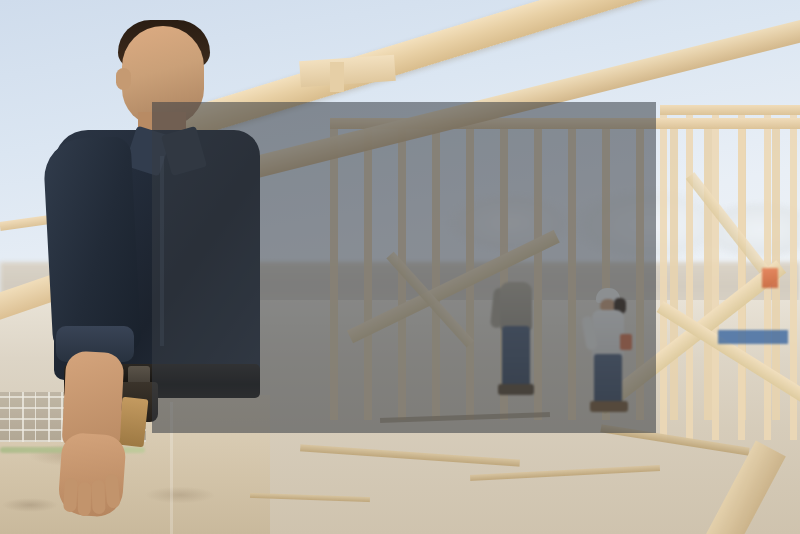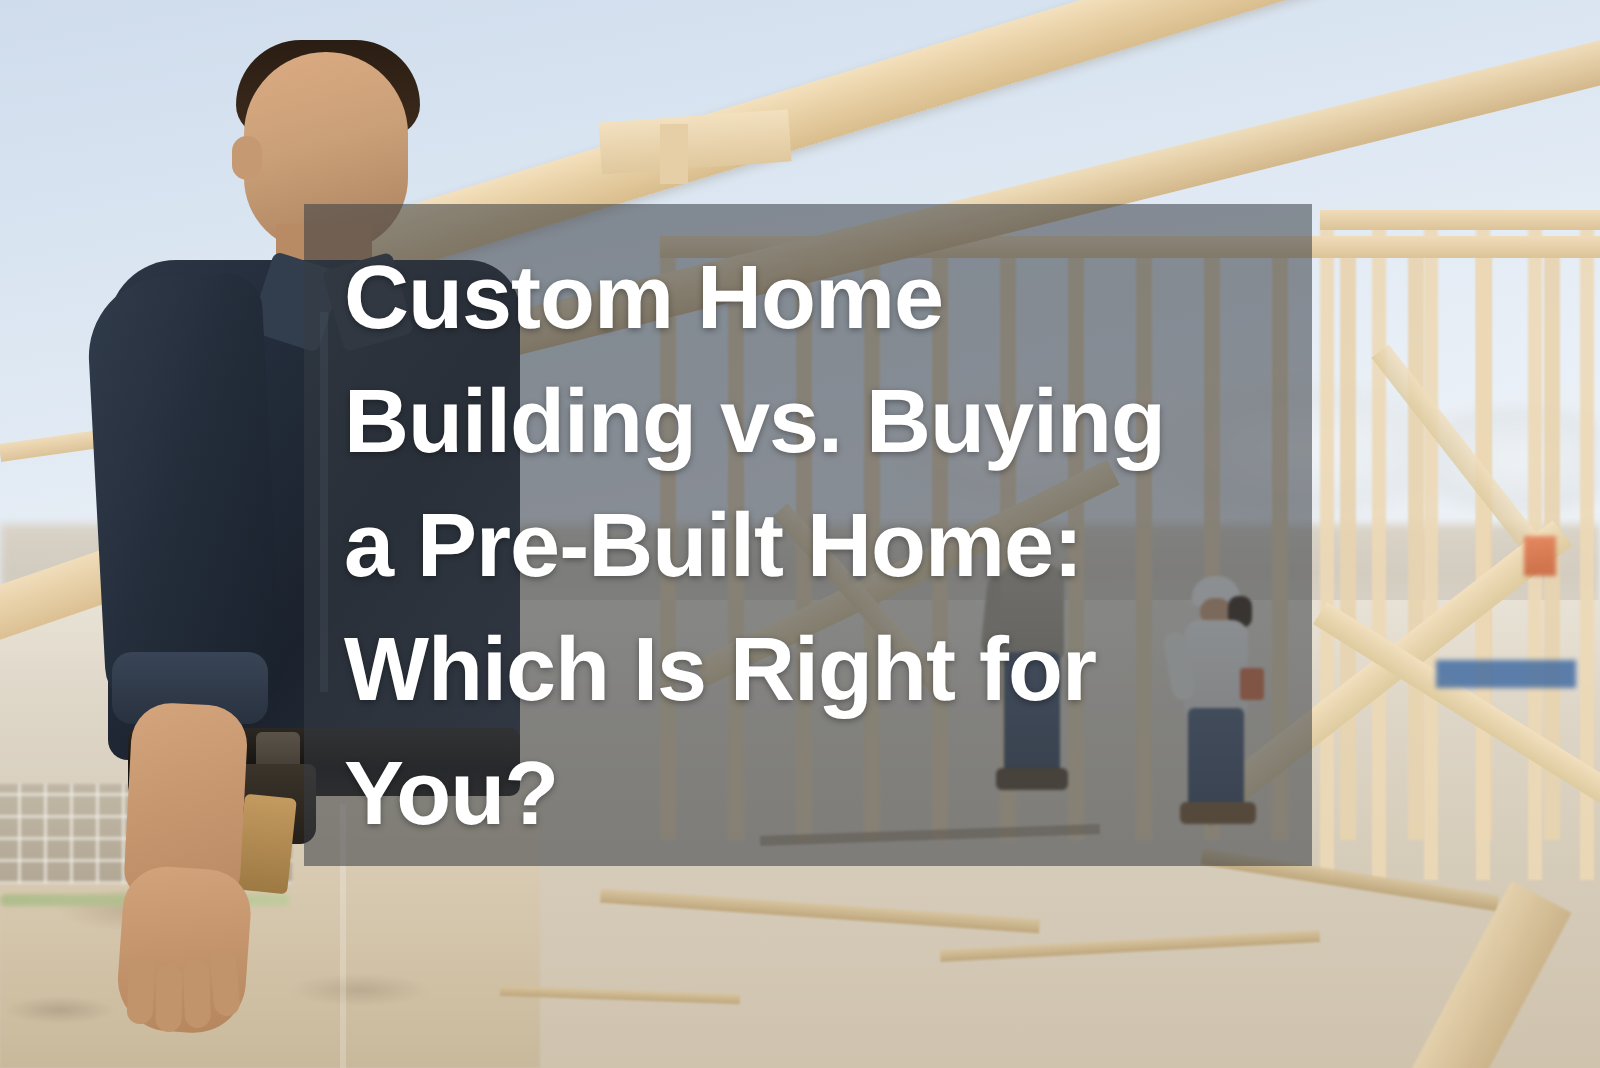--- a/index.html
+++ b/index.html
@@ -449,19 +449,14 @@
       <div class="finger f1"></div>
       <div class="finger f2"></div>
       <div class="finger f3"></div>
       <div class="finger f4"></div>
     </div>
 
   </div>
 
   <div class="title-overlay"></div>
 
-  <h1 class="title">Custom Home
-Building vs. Buying
-a Pre-Built Home:
-Which Is Right for
-You?</h1>
 
 </div>
 
 </body></html>

